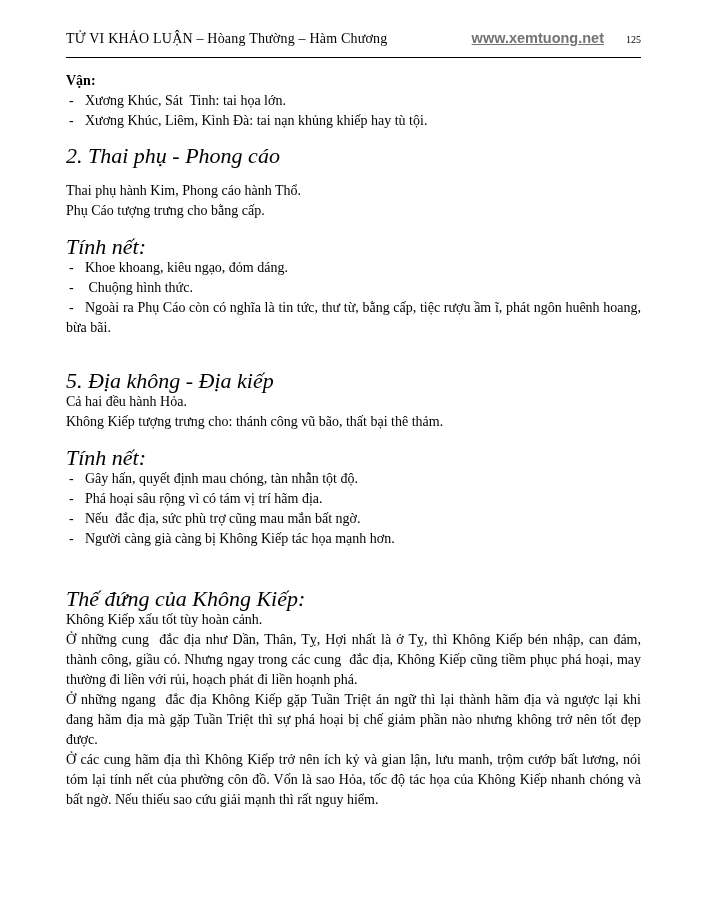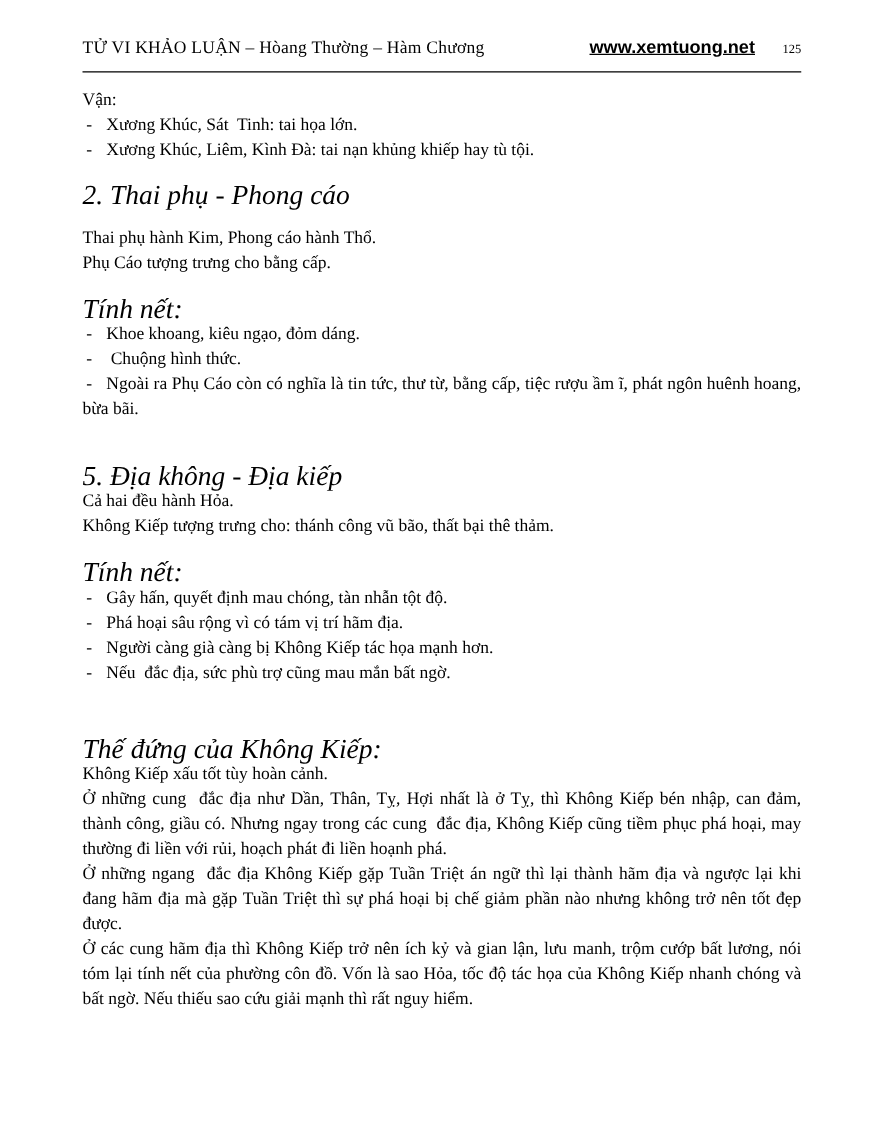--- a/index.html
+++ b/index.html
@@ -59,21 +59,21 @@
   .content {
     font-size: 14px;
     line-height: 20px;
     text-align: justify;
   }
   .para, .bullet, .bold-label {
     margin: 0;
     white-space: pre-wrap;
   }
   .bold-label {
-    font-weight: normal;
+    font-weight: bold;
     margin-top: 13px;
   }
   .bullet .dash {
     display: inline-block;
     width: 19px;
     padding-left: 3px;
     box-sizing: border-box;
   }
   .heading {
     font-style: italic;
@@ -90,21 +90,21 @@
   .h-td   { margin: 38px 0 0 0; }
 </style>
 </head>
 <body>
 
 <div class="page">
 
   <div class="header-row">
     <span class="doc-title">TỬ VI KHẢO LUẬN – Hòang Thường – Hàm Chương</span>
     <span class="header-right">
-      <a class="site-link" style="color: #000000;">www.xemtuong.net</a>
+      <a class="site-link" style="color: #737373;">www.xemtuong.net</a>
       <span class="page-number">125</span>
     </span>
   </div>
   <hr class="rule">
 
   <div class="content">
 
     <p class="bold-label">Vận:</p>
     <p class="bullet"><span class="dash">-</span><span>Xương Khúc, Sát  Tinh: tai họa lớn.</span></p>
     <p class="bullet"><span class="dash">-</span><span>Xương Khúc, Liêm, Kình Đà: tai nạn khủng khiếp hay tù tội.</span></p>
@@ -118,22 +118,22 @@
     <p class="bullet"><span class="dash">-</span><span> Chuộng hình thức.</span></p>
     <p class="bullet"><span class="dash">-</span><span>Ngoài ra Phụ Cáo còn có nghĩa là tin tức, thư từ, bằng cấp, tiệc rượu ầm ĩ, phát ngôn huênh hoang, bừa bãi.</span></p>
 
     <h2 class="heading h-sec3">5. Địa không - Địa kiếp</h2>
     <p class="para">Cả hai đều hành Hỏa.</p>
     <p class="para">Không Kiếp tượng trưng cho: thánh công vũ bão, thất bại thê thảm.</p>
 
     <h2 class="heading h-tn2">Tính nết:</h2>
     <p class="bullet"><span class="dash">-</span><span>Gây hấn, quyết định mau chóng, tàn nhẫn tột độ.</span></p>
     <p class="bullet"><span class="dash">-</span><span>Phá hoại sâu rộng vì có tám vị trí hãm địa.</span></p>
+    <p class="bullet"><span class="dash">-</span><span>Nếu  đắc địa, sức phù trợ cũng mau mắn bất ngờ.</span></p>
     <p class="bullet"><span class="dash">-</span><span>Người càng già càng bị Không Kiếp tác họa mạnh hơn.</span></p>
-    <p class="bullet"><span class="dash">-</span><span>Nếu  đắc địa, sức phù trợ cũng mau mắn bất ngờ.</span></p>
 
     <h2 class="heading h-td">Thế đứng của Không Kiếp:</h2>
     <p class="para">Không Kiếp xấu tốt tùy hoàn cảnh.</p>
     <p class="para">Ở những cung  đắc địa như Dần, Thân, Tỵ, Hợi nhất là ở Tỵ, thì Không Kiếp bén nhập, can đảm, thành công, giầu có. Nhưng ngay trong các cung  đắc địa, Không Kiếp cũng tiềm phục phá hoại, may thường đi liền với rủi, hoạch phát đi liền hoạnh phá.</p>
     <p class="para">Ở những ngang  đắc địa Không Kiếp gặp Tuần Triệt án ngữ thì lại thành hãm địa và ngược lại khi đang hãm địa mà gặp Tuần Triệt thì sự phá hoại bị chế giảm phần nào nhưng không trở nên tốt đẹp được.</p>
     <p class="para">Ở các cung hãm địa thì Không Kiếp trở nên ích kỷ và gian lận, lưu manh, trộm cướp bất lương, nói tóm lại tính nết của phường côn đồ. Vốn là sao Hỏa, tốc độ tác họa của Không Kiếp nhanh chóng và bất ngờ. Nếu thiếu sao cứu giải mạnh thì rất nguy hiểm.</p>
 
   </div>
 </div>
 

